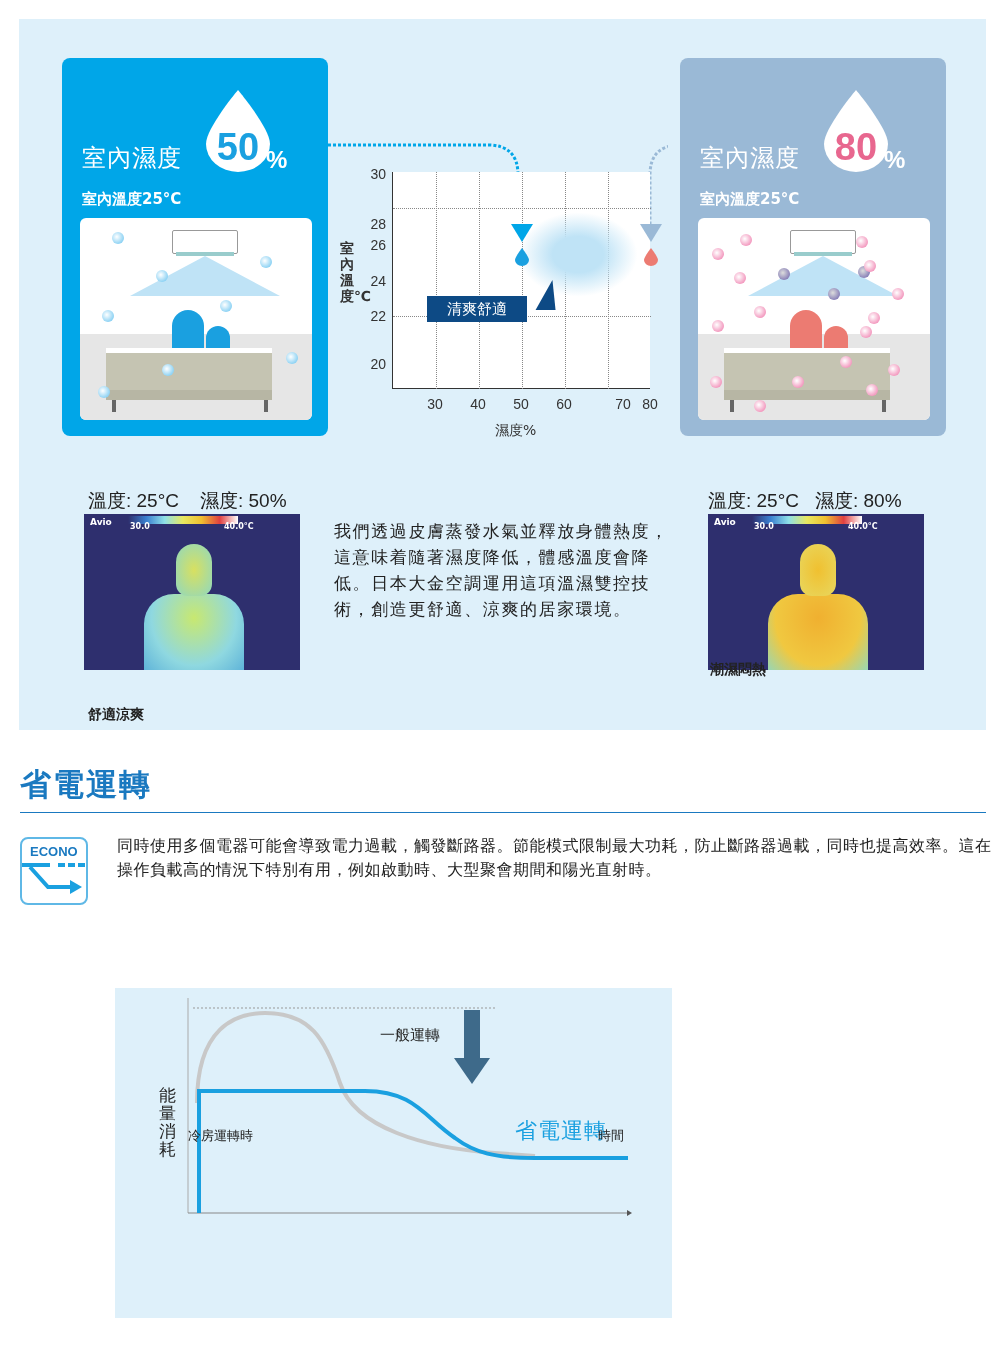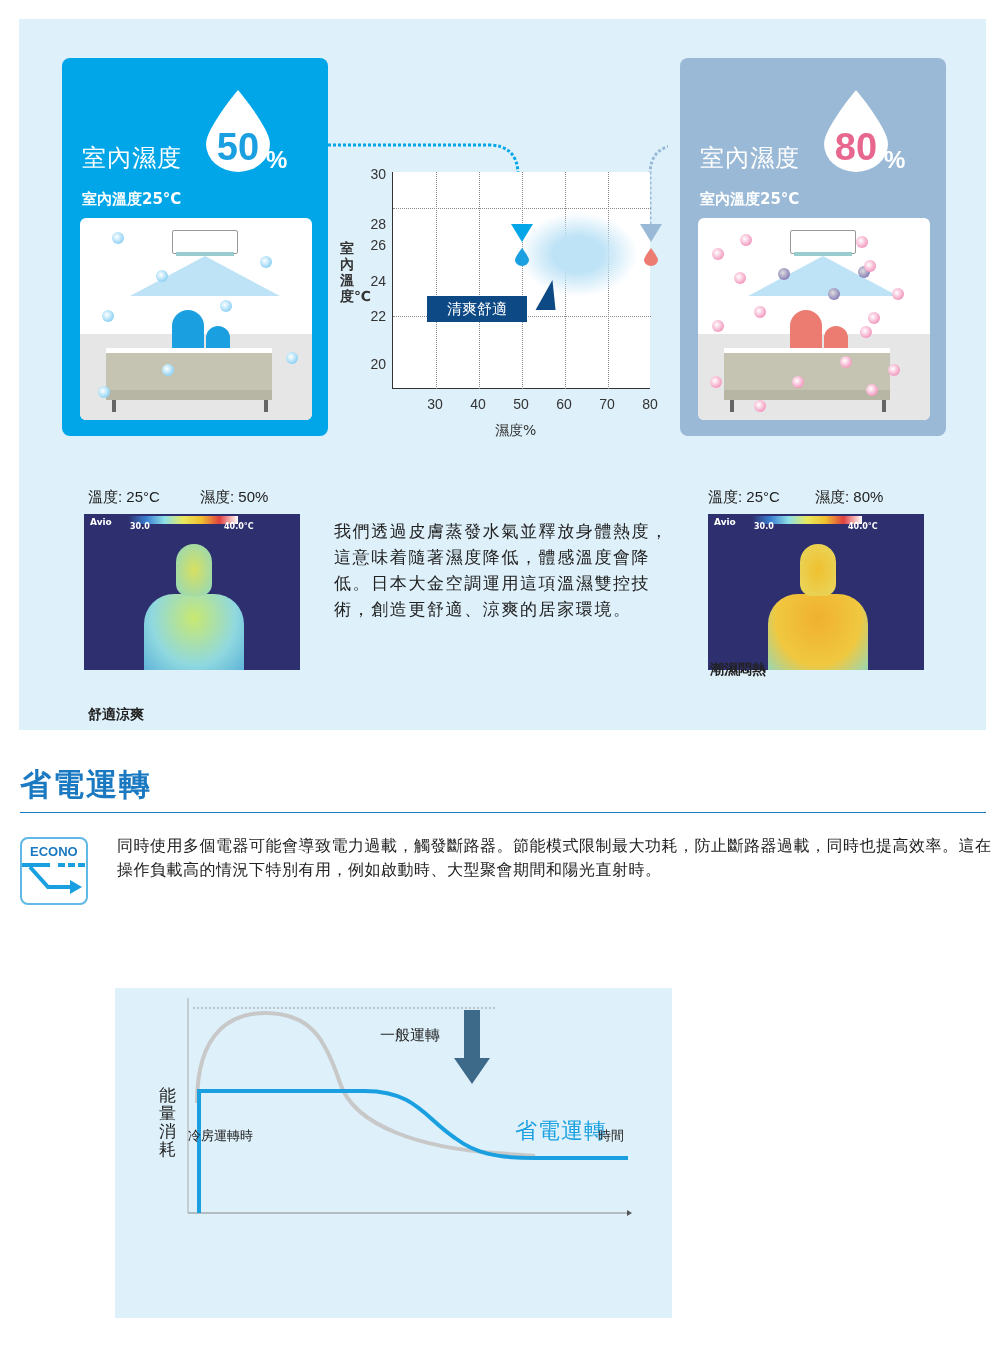--- a/index.html
+++ b/index.html
@@ -43,21 +43,21 @@
   .xtick { position: absolute; top: 236px; width: 30px; text-align: center; font-size: 14px; font-family: "Liberation Sans", sans-serif; color: #333; }
   .ylabel { position: absolute; left: 10px; top: 80px; width: 16px; font-size: 14px; line-height: 16px; font-weight: bold; color: #333; }
   .xlabel { position: absolute; left: 165px; top: 262px; font-size: 14px; color: #333; }
   .glow { position: absolute; left: 125px; top: 40px; width: 120px; height: 85px; border-radius: 50%; background: radial-gradient(ellipse at center, #bfe3f6 30%, rgba(191,227,246,0) 70%); }
   .tri { position: absolute; width: 0; height: 0; border-left: 11px solid transparent; border-right: 11px solid transparent; border-top: 18px solid #00a6e8; }
   .small-drop { position: absolute; width: 14px; height: 18px; }
   .callout { position: absolute; left: 97px; top: 136px; width: 100px; height: 26px; background: #0d4a85; color: #fff; font-size: 15px; text-align: center; line-height: 26px; }
   .callout-tail { position: absolute; left: 148px; top: 108px; width: 0; height: 0; border-left: 6px solid transparent; border-right: 14px solid transparent; border-bottom: 30px solid #0d4a85; transform: skewX(-20deg); }
 
   
-  .th-label { position: absolute; font-size: 15px; color: #222; font-family: "Liberation Sans", "DejaVu Sans", sans-serif; }
+  .th-label { position: absolute; font-size: 19px; color: #222; font-family: "Liberation Sans", "DejaVu Sans", sans-serif; }
   .thermal { position: absolute; width: 216px; height: 156px; background: #2e2f6e; overflow: hidden; }
   .scale-bar { position: absolute; left: 44px; top: 2px; width: 110px; height: 8px; }
   .scale-txt { position: absolute; top: 8px; font-size: 8px; color: #fff; font-weight: bold; }
   .brand { position: absolute; left: 6px; top: 3px; font-size: 9px; color: #fff; font-weight: bold; }
   .th-head { position: absolute; left: 92px; top: 30px; width: 36px; height: 52px; border-radius: 18px 18px 12px 12px; }
   .th-body { position: absolute; left: 60px; top: 80px; width: 100px; height: 80px; border-radius: 30px 30px 0 0; }
   .caption { position: absolute; font-size: 14px; font-weight: bold; color: #222; }
   .desc { position: absolute; left: 334px; top: 518px; width: 345px; font-size: 17px; line-height: 26px; color: #222; letter-spacing: 1.6px; }
 
   
@@ -183,21 +183,21 @@
   <span class="ytick" style="top:6px">30</span>
   <span class="ytick" style="top:56px">28</span>
   <span class="ytick" style="top:77px">26</span>
   <span class="ytick" style="top:113px">24</span>
   <span class="ytick" style="top:148px">22</span>
   <span class="ytick" style="top:196px">20</span>
   <span class="xtick" style="left:90px">30</span>
   <span class="xtick" style="left:133px">40</span>
   <span class="xtick" style="left:176px">50</span>
   <span class="xtick" style="left:219px">60</span>
-  <span class="xtick" style="left:262px">70</span>
+  <span class="xtick" style="left:278px">70</span>
   <span class="xtick" style="left:305px">80</span>
   <span class="ylabel">室內溫度℃</span>
   <span class="xlabel">濕度%</span>
 </div>
 
 <span class="th-label" style="left:88px;top:488px">溫度: 25°C</span>
 <span class="th-label" style="left:200px;top:488px">濕度: 50%</span>
 <div class="thermal" style="left:84px;top:514px">
   <span class="brand">Avio</span>
   <div class="scale-bar" style="background:linear-gradient(90deg,#2e2f6e,#3a7fd0,#8fe0e8,#e8e860,#f0c030,#e04040,#ffffff)"></div>

